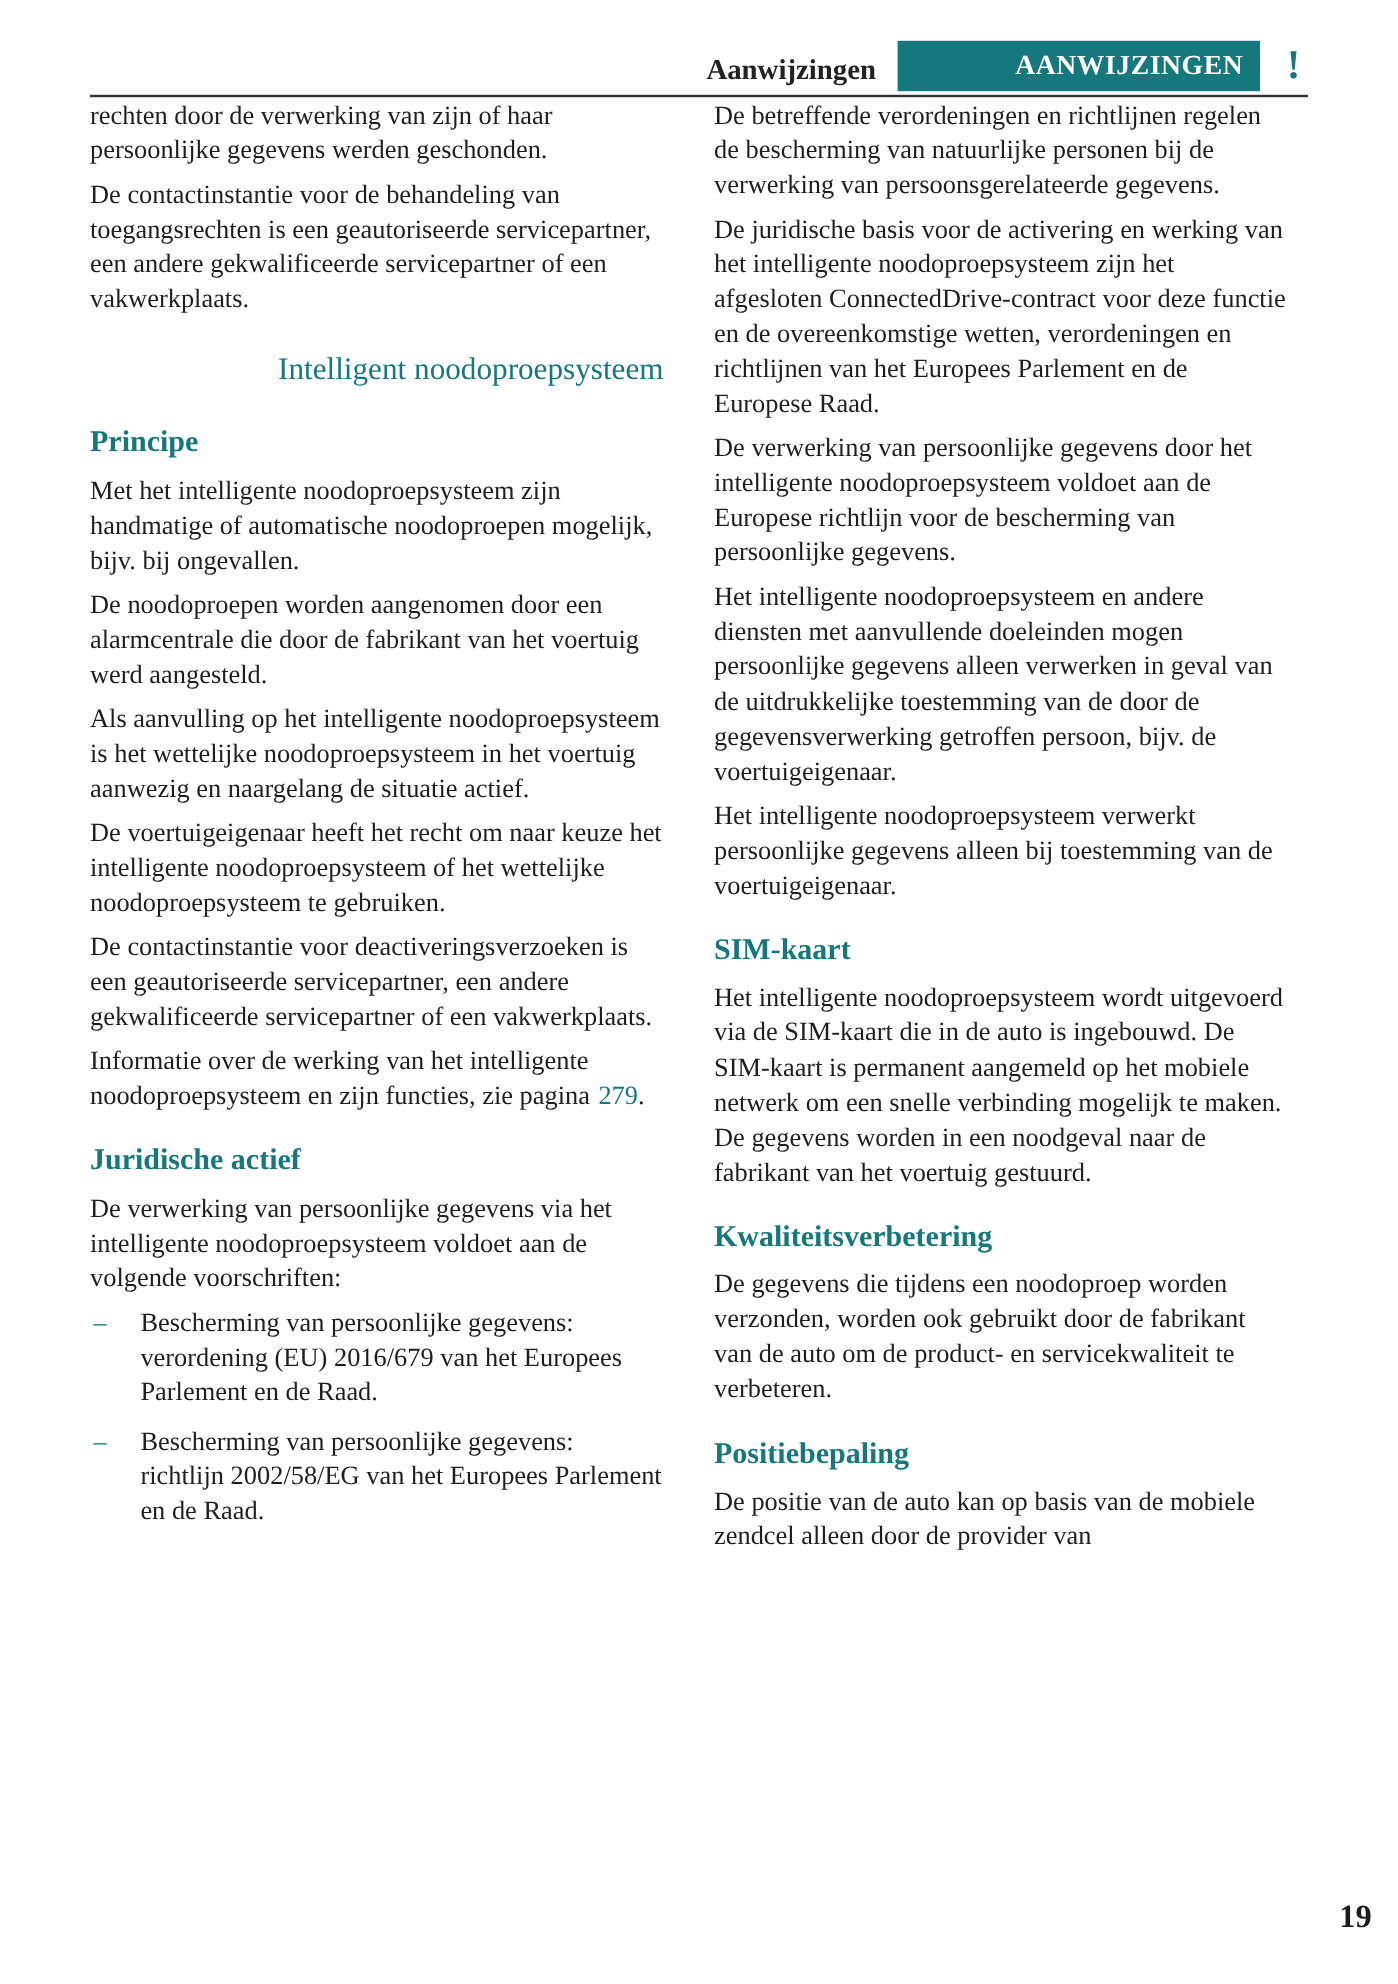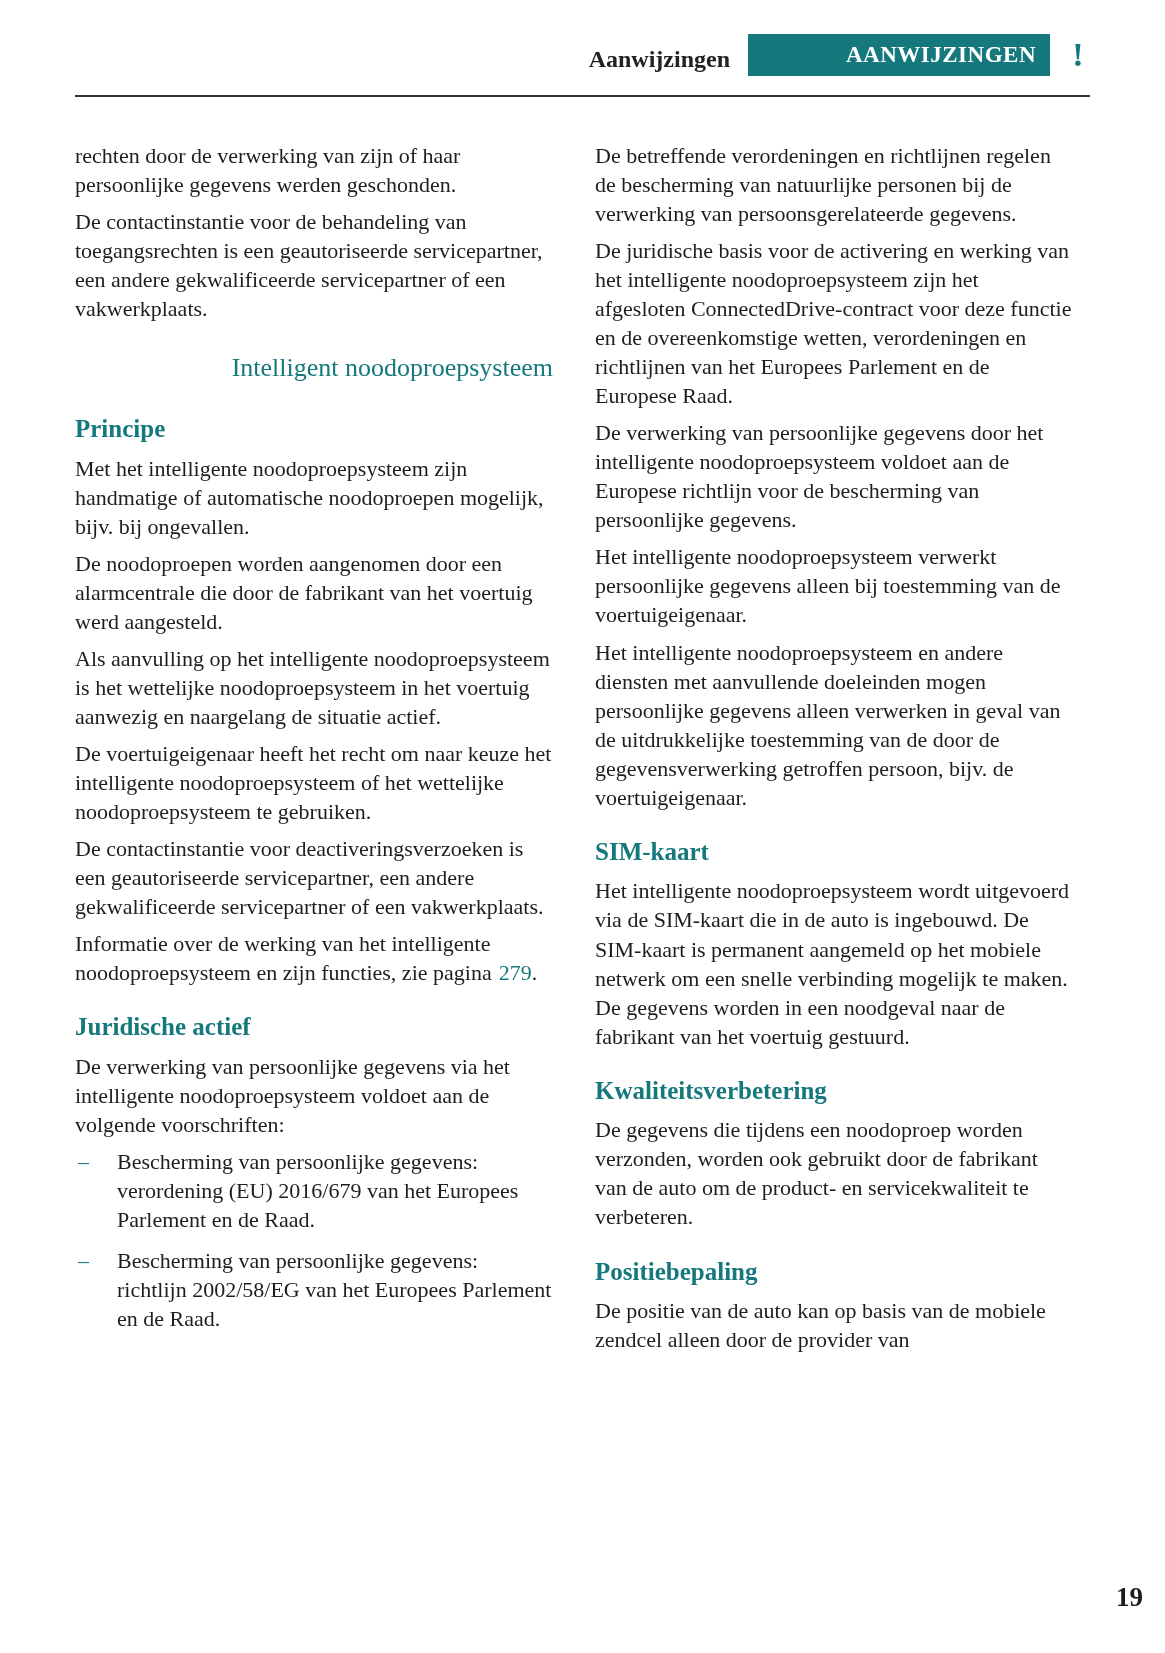--- a/index.html
+++ b/index.html
@@ -11,41 +11,41 @@
     font-family:"Liberation Serif","DejaVu Serif",serif;
     color:var(--text);
     position:relative;
     overflow:hidden;
   }
   .page { position:relative; height:100%; padding:34px 75px 0 75px; }
 
   
   .page-header {
     display:flex; justify-content:flex-end; align-items:center;
-    border-bottom:2px solid #343434; padding-bottom:19px;
+    border-bottom:2px solid #343434; padding-bottom:3px;
   }
   .running-title {
     font-weight:bold; font-size:24px; color:#222;
     align-self:center; margin-right:18px; padding-top:8px;
   }
   .chapter-badge {
     background:var(--accent); color:#ffffff;
     font-weight:bold; font-size:23px; letter-spacing:0.5px;
     width:302px; height:42px;
     display:flex; align-items:center; justify-content:flex-end;
     padding-right:14px;
   }
   .warning-icon {
     color:var(--accent); font-weight:bold; font-size:34px;
     margin-left:16px; width:24px; text-align:center;
     align-self:center; line-height:42px;
   }
 
   
-  .columns { display:flex; gap:42px; padding-top:44px; }
+  .columns { display:flex; gap:42px; }
   .col { width:478px; }
 
   p.body { font-size:22px; line-height:1.32; margin:0 0 8px 0; }
   h1.title {
     color:var(--accent); font-size:26px; line-height:1.15;
     font-weight:normal; margin:30px 0 32px 0;text-align:right;
   }
   h2.subtitle {
     color:var(--accent); font-size:25px; line-height:1.15;
     font-weight:bold; margin:26px 0 10px 0;
@@ -96,22 +96,22 @@
       <div class="list-item">
         <span class="dash">–</span>
         <span>Bescherming van persoonlijke gegevens: richtlijn 2002/58/EG van het Europees Parlement en de Raad.</span>
       </div>
     </section>
 
     <section class="col">
       <p class="body">De betreffende verordeningen en richtlijnen regelen de bescherming van natuurlijke personen bij de verwerking van persoonsgerelateerde gegevens.</p>
       <p class="body">De juridische basis voor de activering en werking van het intelligente noodoproepsysteem zijn het afgesloten ConnectedDrive-contract voor deze functie en de overeenkomstige wetten, verordeningen en richtlijnen van het Europees Parlement en de Europese Raad.</p>
       <p class="body">De verwerking van persoonlijke gegevens door het intelligente noodoproepsysteem voldoet aan de Europese richtlijn voor de bescherming van persoonlijke gegevens.</p>
+      <p class="body">Het intelligente noodoproepsysteem en andere diensten met aanvullende doeleinden mogen persoonlijke gegevens alleen verwerken in geval van de uitdrukkelijke toestemming van de door de gegevensverwerking getroffen persoon, bijv. de voertuigeigenaar.</p>
       <p class="body">Het intelligente noodoproepsysteem verwerkt persoonlijke gegevens alleen bij toestemming van de voertuigeigenaar.</p>
-      <p class="body">Het intelligente noodoproepsysteem en andere diensten met aanvullende doeleinden mogen persoonlijke gegevens alleen verwerken in geval van de uitdrukkelijke toestemming van de door de gegevensverwerking getroffen persoon, bijv. de voertuigeigenaar.</p>
 
       <h2 class="subtitle">SIM-kaart</h2>
       <p class="body">Het intelligente noodoproepsysteem wordt uitgevoerd via de SIM-kaart die in de auto is ingebouwd. De SIM-kaart is permanent aangemeld op het mobiele netwerk om een snelle verbinding mogelijk te maken. De gegevens worden in een noodgeval naar de fabrikant van het voertuig gestuurd.</p>
 
       <h2 class="subtitle">Kwaliteitsverbetering</h2>
       <p class="body">De gegevens die tijdens een noodoproep worden verzonden, worden ook gebruikt door de fabrikant van de auto om de product- en servicekwaliteit te verbeteren.</p>
 
       <h2 class="subtitle">Positiebepaling</h2>
       <p class="body">De positie van de auto kan op basis van de mobiele zendcel alleen door de provider van</p>
     </section>

